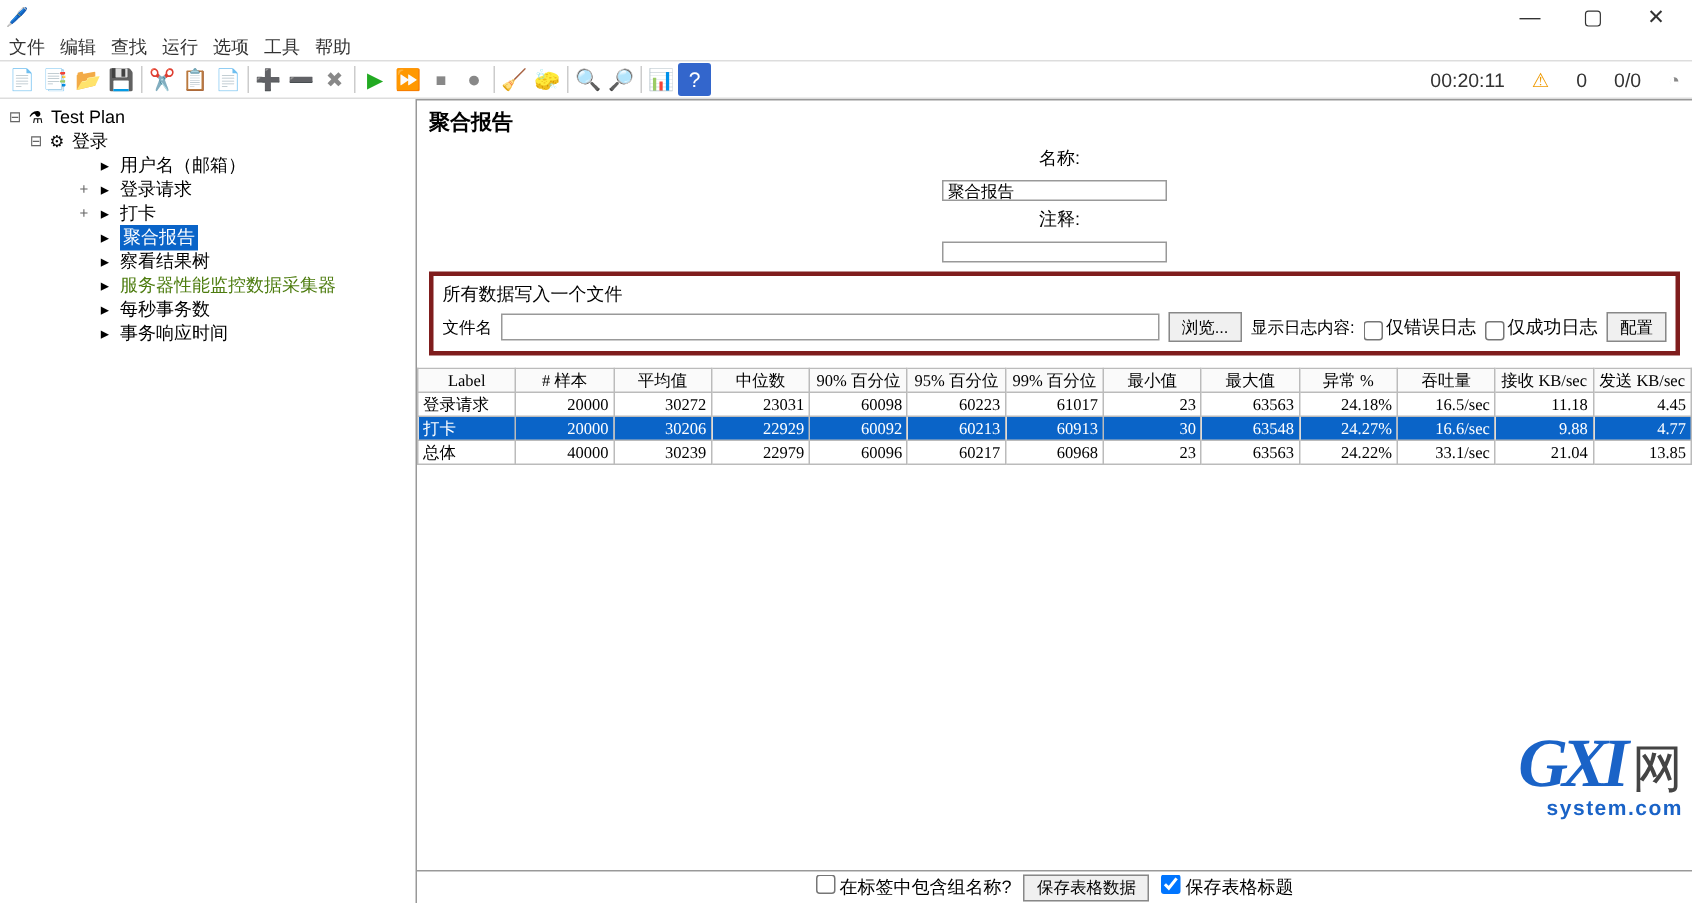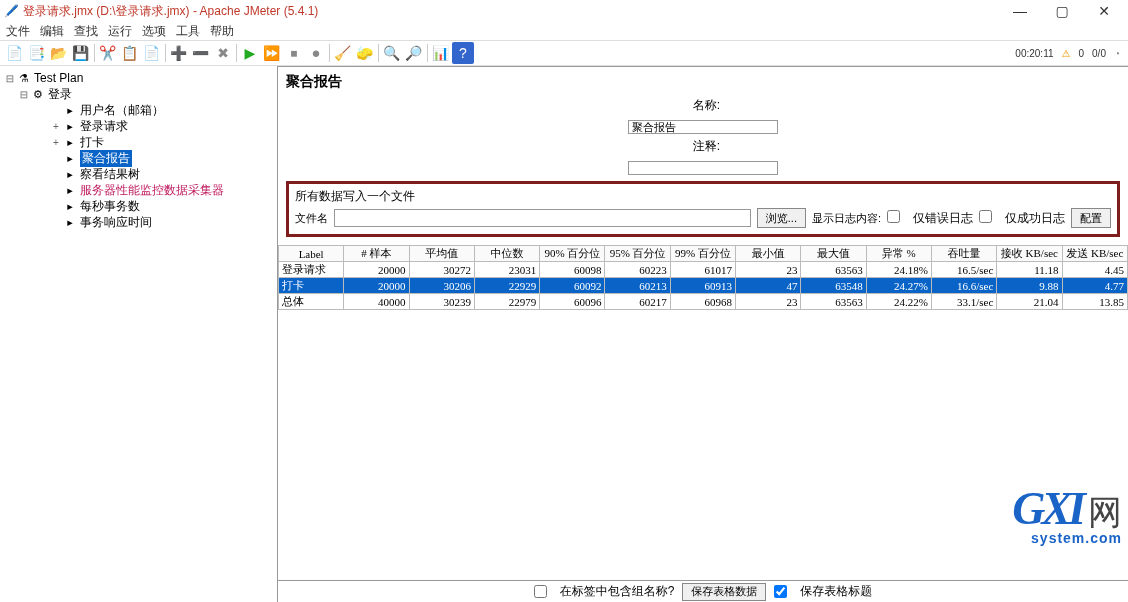--- a/index.html
+++ b/index.html
@@ -5,60 +5,59 @@
 * { box-sizing: border-box; margin: 0; padding: 0; }
 body { font-family: "Microsoft YaHei", Arial, sans-serif; font-size: 11px; background: #fff; overflow: hidden; }
 .titlebar { height: 22px; display: flex; align-items: center; padding: 0 4px; color: #c0392b; font-size: 12px; }
 .titlebar .icon { margin-right: 4px; }
 .titlebar .controls { margin-left: auto; display: flex; gap: 2px; }
 .titlebar .controls span { width: 40px; text-align: center; font-size: 14px; color: #333; }
 .menubar { height: 18px; display: flex; align-items: center; padding: 0 6px; gap: 10px; font-size: 12px; color: #333; }
 .toolbar { height: 26px; display: flex; align-items: center; padding: 0 4px; background: #fff; border-top: 1px solid #ddd; border-bottom: 1px solid #ddd; }
 .toolbar .btn { width: 22px; height: 22px; display: flex; align-items: center; justify-content: center; border: 1px solid transparent; border-radius: 2px; font-size: 14px; }
 .toolbar .sep { width: 1px; height: 18px; background: #ccc; margin: 0 2px; }
-.toolbar .status { margin-left: auto; display: flex; align-items: center; gap: 8px; font-size: 10px; color: #333; padding-right: 4px; }
+.toolbar .status { margin-left: auto; display: flex; align-items: center; gap: 18px; font-size: 13px; color: #333; padding-right: 4px; }
 .main { display: flex; height: calc(602px - 66px); }
 .tree { width: 278px; border-right: 1px solid #999; padding: 4px 2px; overflow: auto; font-size: 12px; }
 .tree-item { display: flex; align-items: center; height: 16px; padding-left: 4px; white-space: nowrap; }
 .tree-item .toggle { width: 12px; text-align: center; color: #666; font-size: 10px; }
 .tree-item .ticon { width: 16px; height: 14px; display: inline-flex; align-items: center; justify-content: center; margin-right: 2px; font-size: 11px; }
 .tree-item.selected .label { background: #0a64c8; color: #fff; padding: 0 2px; }
-.tree-item.muted .label { color: #be185d; }
+.tree-item.muted .label { color: #4d7c0f; }
 .right { flex: 1; display: flex; flex-direction: column; border-top: 1px solid #999; }
 .panel-title { font-size: 14px; font-weight: bold; padding: 6px 8px 4px; }
 .form-row { display: flex; align-items: center; padding: 2px 8px; gap: 6px; flex-direction: column; }
 .form-row label { min-width: 34px; text-align: right; font-size: 12px; }
 .form-row input[type=text] { flex: 1; height: 18px; border: 1px solid #999; padding: 0 3px; font-size: 11px; }
 .fieldset { border: 3px solid #7f1d1d; margin: 4px 8px; padding: 4px 6px 6px; }
 .fieldset-title { font-size: 12px; margin-bottom: 3px; }
 .fieldset-row { display: flex; align-items: center; gap: 6px; }
 .fieldset-row input.inp { flex: 1.8; height: 18px; border: 1px solid #999; }
 .fieldset-row button { height: 20px; padding: 0 8px; border: 1px solid #888; background: #f0f0f0; font-size: 11px; }
-.fieldset-row .cklabel { display: flex; align-items: flex-start; gap: 13px; font-size: 12px; }
+.fieldset-row .cklabel { display: flex; align-items: flex-end; gap: 2px; font-size: 12px; }
 .table-wrap { margin: 4px 0; flex: 1; overflow: auto; position: relative; }
 table.grid { width: 100%; border-collapse: collapse; table-layout: fixed; }
 table.grid th, table.grid td { border: 1px solid #bbb; height: 16px; font-size: 11px; padding: 0 3px; overflow: hidden; white-space: nowrap; font-family: Liberation Serif, serif; }
 table.grid th { background: #fafafa; font-weight: normal; text-align: center; }
 table.grid td { text-align: right; }
 table.grid td.first { text-align: left; }
 table.grid tbody tr.selected td { background: #0a64c8; color: #fff; }
 .bottom-bar { height: 22px; display: flex; align-items: center; justify-content: center; gap: 8px; border-top: 1px solid #999; font-size: 12px; }
-.bottom-bar .ck { display: flex; align-items: center; gap: 13px; }
+.bottom-bar .ck { display: flex; align-items: flex-start; gap: 3px; }
 .bottom-bar button { height: 18px; padding: 0 8px; border: 1px solid #888; background: #f0f0f0; font-size: 11px; }
 .watermark { position: absolute; right: 6px; bottom: 30px; pointer-events: none; user-select: none; }
 .watermark .gxi { font-family: Georgia, serif; font-size: 46px; font-style: italic; color: #1a63c7; font-weight: bold; letter-spacing: -4px; }
 .watermark .wang { font-size: 34px; color: #444; margin-left: 6px; }
 .watermark .sub { font-size: 14px; color: #1a63c7; font-weight: bold; letter-spacing: 1px; text-align: right; margin-top: -6px; }
 </style>
 </head>
 <body>
 
 <div class="titlebar">
   <span class="icon">🖊️</span>
-  <span>登录请求.jmx (D:\登录请求.jmx) - Apache JMeter (5.4.1)</span>
   <div class="controls">
     <span>—</span>
     <span>▢</span>
     <span>✕</span>
   </div>
 </div>
 
 <div class="menubar">
   <span>文件</span>
   <span>编辑</span>
@@ -226,21 +225,21 @@
               <td>4.45</td>
             </tr>
             <tr class="selected">
               <td class="first">打卡</td>
               <td>20000</td>
               <td>30206</td>
               <td>22929</td>
               <td>60092</td>
               <td>60213</td>
               <td>60913</td>
-              <td>47</td>
+              <td>30</td>
               <td>63548</td>
               <td>24.27%</td>
               <td>16.6/sec</td>
               <td>9.88</td>
               <td>4.77</td>
             </tr>
             <tr>
               <td class="first">总体</td>
               <td>40000</td>
               <td>30239</td>

